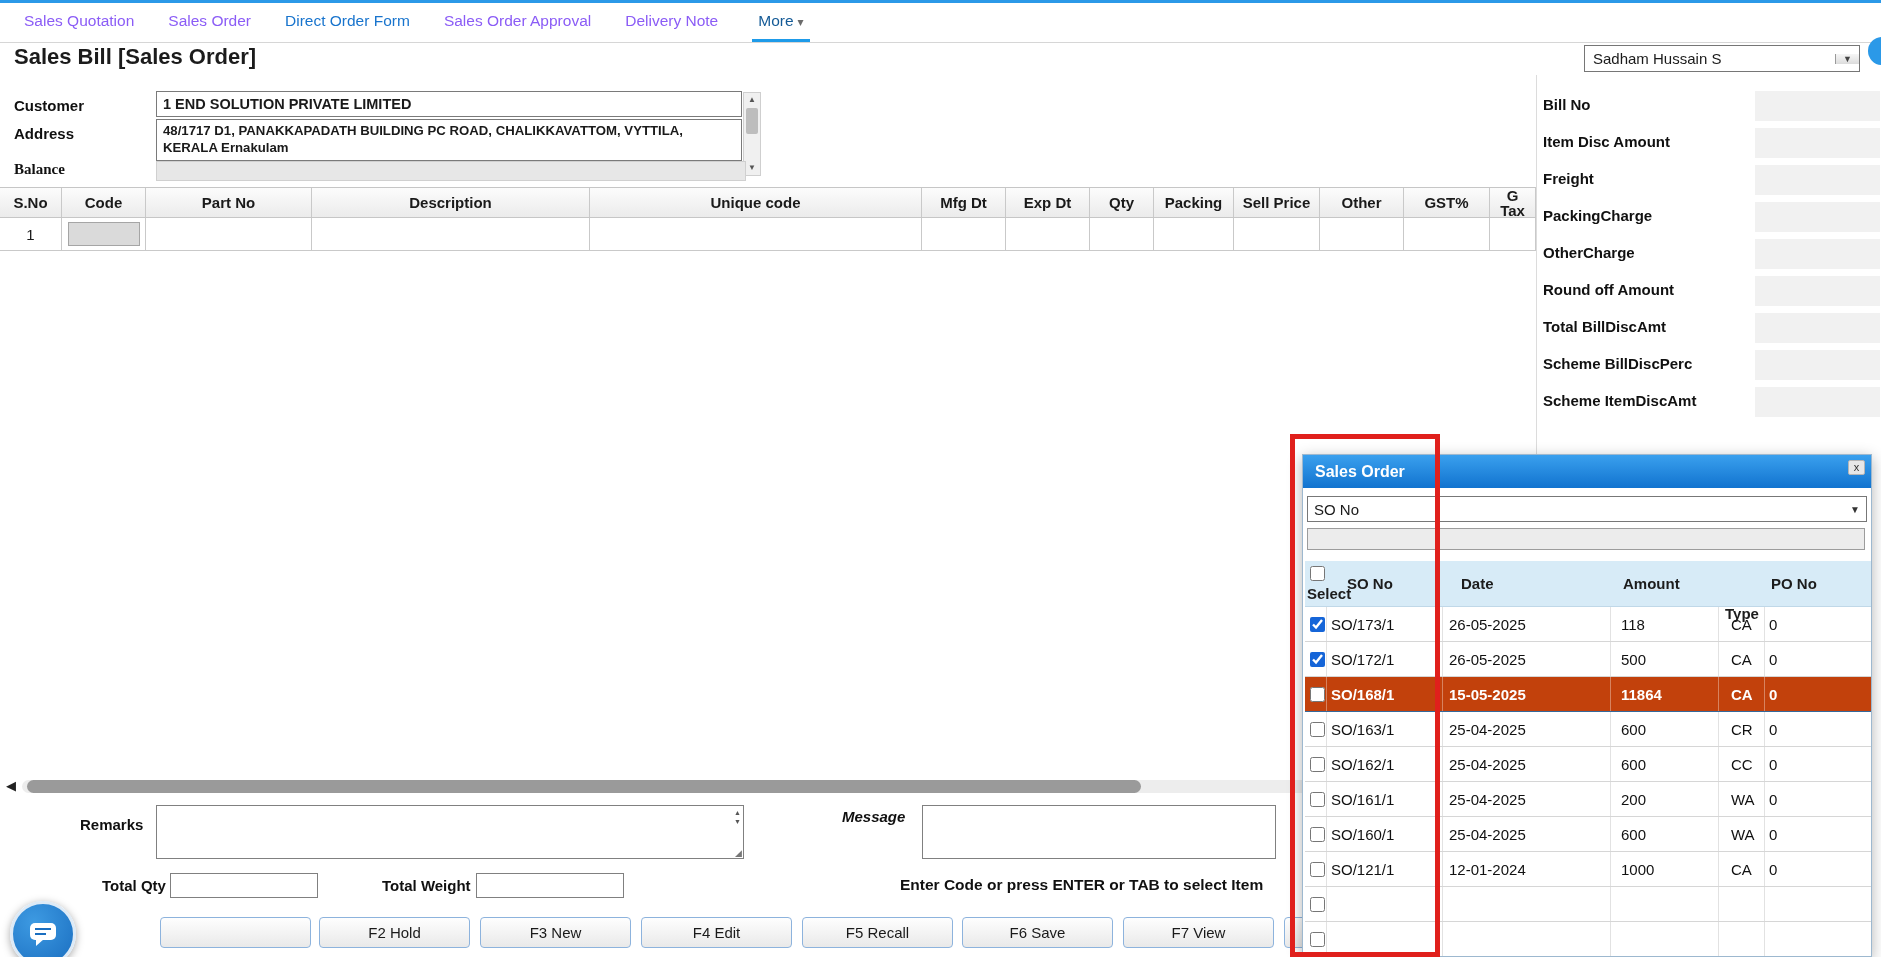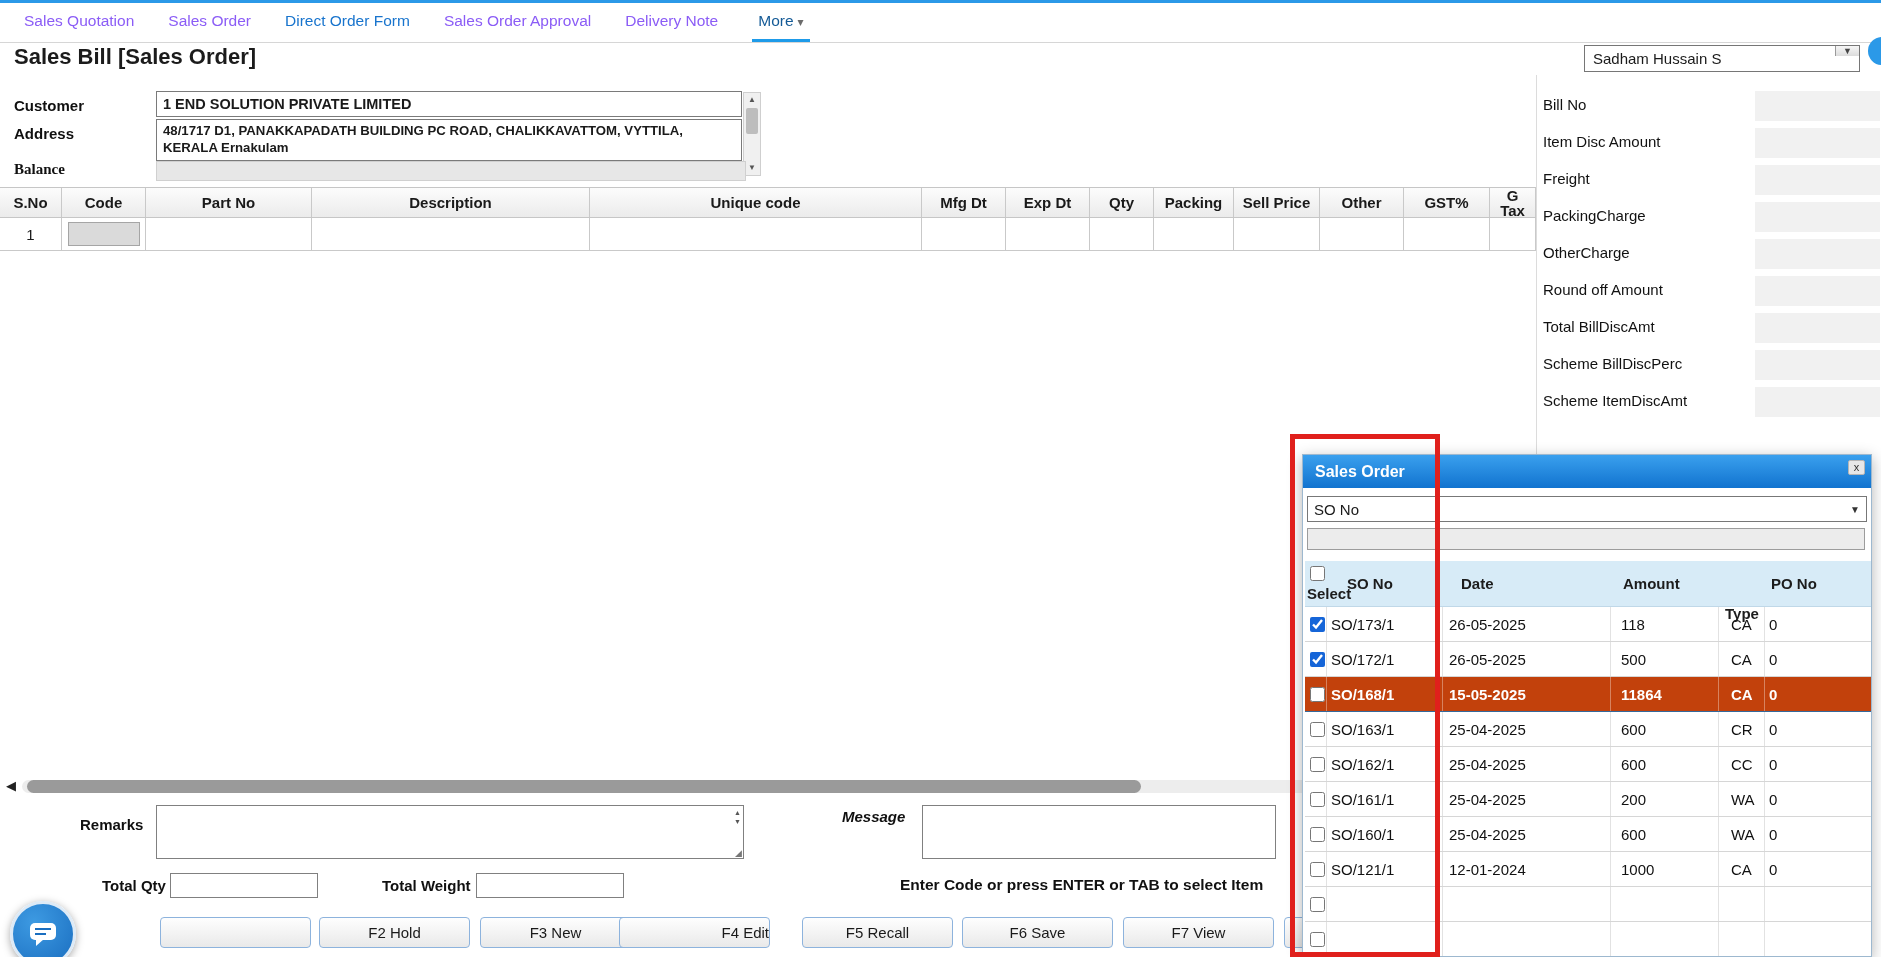--- a/index.html
+++ b/index.html
@@ -11,21 +11,21 @@
     border-top:3px solid #2b99e8; border-bottom:1px solid #d6d6d6;
     display:flex; align-items:flex-end; padding-left:24px; gap:34px; }
   .tab { font-size:15.5px; height:40px; line-height:37px; color:#8b5cf6; cursor:pointer; white-space:nowrap; }
   .tab-link { color:#1874cd; }
   .tab-more { color:#145a96; border-bottom:3px solid #1e9be9; padding:0 6px; }
   .tab-more .chev { color:#6b6b6b; font-size:12px; margin-left:4px; }
 
   
   .page-title { position:absolute; left:14px; top:44px; font-size:22px; font-weight:700; color:#1b1b1b; }
   .user-select { position:absolute; left:1584px; top:45px; width:276px; height:27px; background:#fff;
-    border:1px solid #767676; display:flex; align-items:flex-start; }
+    border:1px solid #767676; display:flex; align-items:center; }
   .user-select .val { flex:1; font-size:15px; line-height:25px; padding-left:8px; overflow:hidden; white-space:nowrap; }
   .user-select .dd { width:24px; background:linear-gradient(#f6f6f6,#dcdcdc); border-left:1px solid #9a9a9a;
     display:flex; align-items:center; justify-content:center; font-size:9px; color:#444; cursor:pointer; }
   .mini-circle { position:absolute; left:1868px; top:37px; width:28px; height:28px; border-radius:50%; background:#2b99e8; }
 
   
   .lbl { position:absolute; font-size:15px; font-weight:700; color:#101010; white-space:nowrap; }
   .customer-input { position:absolute; left:156px; top:91px; width:586px; height:26px; background:#fff;
     border:1px solid #7a7a7a; font-size:14.5px; font-weight:700; line-height:24px; padding-left:6px;
     overflow:hidden; white-space:nowrap; }
@@ -46,21 +46,21 @@
   .c1{width:62px;} .c2{width:84px;} .c3{width:166px;} .c4{width:278px;} .c5{width:332px;}
   .c6{width:84px;} .c7{width:84px;} .c8{width:64px;} .c9{width:80px;} .c10{width:86px;}
   .c11{width:84px;} .c12{width:86px;} .c13{width:46px; border-right:none;}
   .col-gtax span { display:inline-block; width:30px; text-align:center; line-height:15px; }
   .code-focus { width:72px; height:24px; background:#dadada; border:1px solid #a5a5a5; }
 
   
   .panel-sep { position:absolute; left:1536px; top:75px; width:1px; height:382px; background:#dcdcdc; }
   .right-panel { position:absolute; left:1537px; top:88px; width:344px; }
   .rp-row { position:relative; height:37px; }
-  .rp-label { position:absolute; left:6px; top:8px; font-size:15px; font-weight:400; color:#111; white-space:nowrap; }
+  .rp-label { position:absolute; left:6px; top:8px; font-size:15px; font-weight:700; color:#111; white-space:nowrap; }
   .rp-value { position:absolute; left:218px; right:1px; top:3px; bottom:4px; background:#f1f1f1;
     font-size:15px; display:flex; align-items:center; padding-left:6px; }
 
   
   .hscroll-arrow { position:absolute; left:6px; top:778px; font-size:13px; color:#222; cursor:pointer; }
   .hscroll-track { position:absolute; left:22px; top:780px; width:1500px; height:13px; background:#ededed; border-radius:7px; }
   .hscroll-thumb { position:absolute; left:5px; top:0; width:1114px; height:13px; background:#9a9a9a; border-radius:7px; cursor:grab; }
 
   .remarks-box, .message-box { position:absolute; top:805px; height:54px; background:#fff; border:1px solid #808080; }
   .remarks-box { left:156px; width:588px; }
@@ -252,21 +252,21 @@
 
 <span class="lbl" style="left:102px; top:877px; font-weight:700;">Total Qty</span>
 <input class="small-input" style="left: 170px;" value="">
 <span class="lbl" style="left:382px; top:877px; font-weight:700;">Total Weight</span>
 <input class="small-input" style="left: 476px;" value="">
 <div class="hint">Enter Code or press ENTER or TAB to select Item</div>
 
 <button class="fkey" style="left:160px;"></button>
 <button class="fkey" style="left:319px;">F2 Hold</button>
 <button class="fkey" style="left:480px;">F3 New</button>
-<button class="fkey" style="left:619px;text-align:right;">F4 Edit</button>
+<button class="fkey" style="left:641px;">F4 Edit</button>
 <button class="fkey" style="left:802px;">F5 Recall</button>
 <button class="fkey" style="left:962px;">F6 Save</button>
 <button class="fkey" style="left:1123px;">F7 View</button>
 <button class="fkey" style="left:1284px;"></button>
 
 <div class="chat-fab">
   <svg width="32" height="30" viewBox="0 0 32 30">
     <rect x="3" y="4" width="26" height="17" rx="5" fill="#ffffff"></rect>
     <path d="M9 20 L9 27 L17 20 Z" fill="#ffffff"></path>
     <line x1="8" y1="10" x2="24" y2="10" stroke="#1a6ec0" stroke-width="2"></line>

